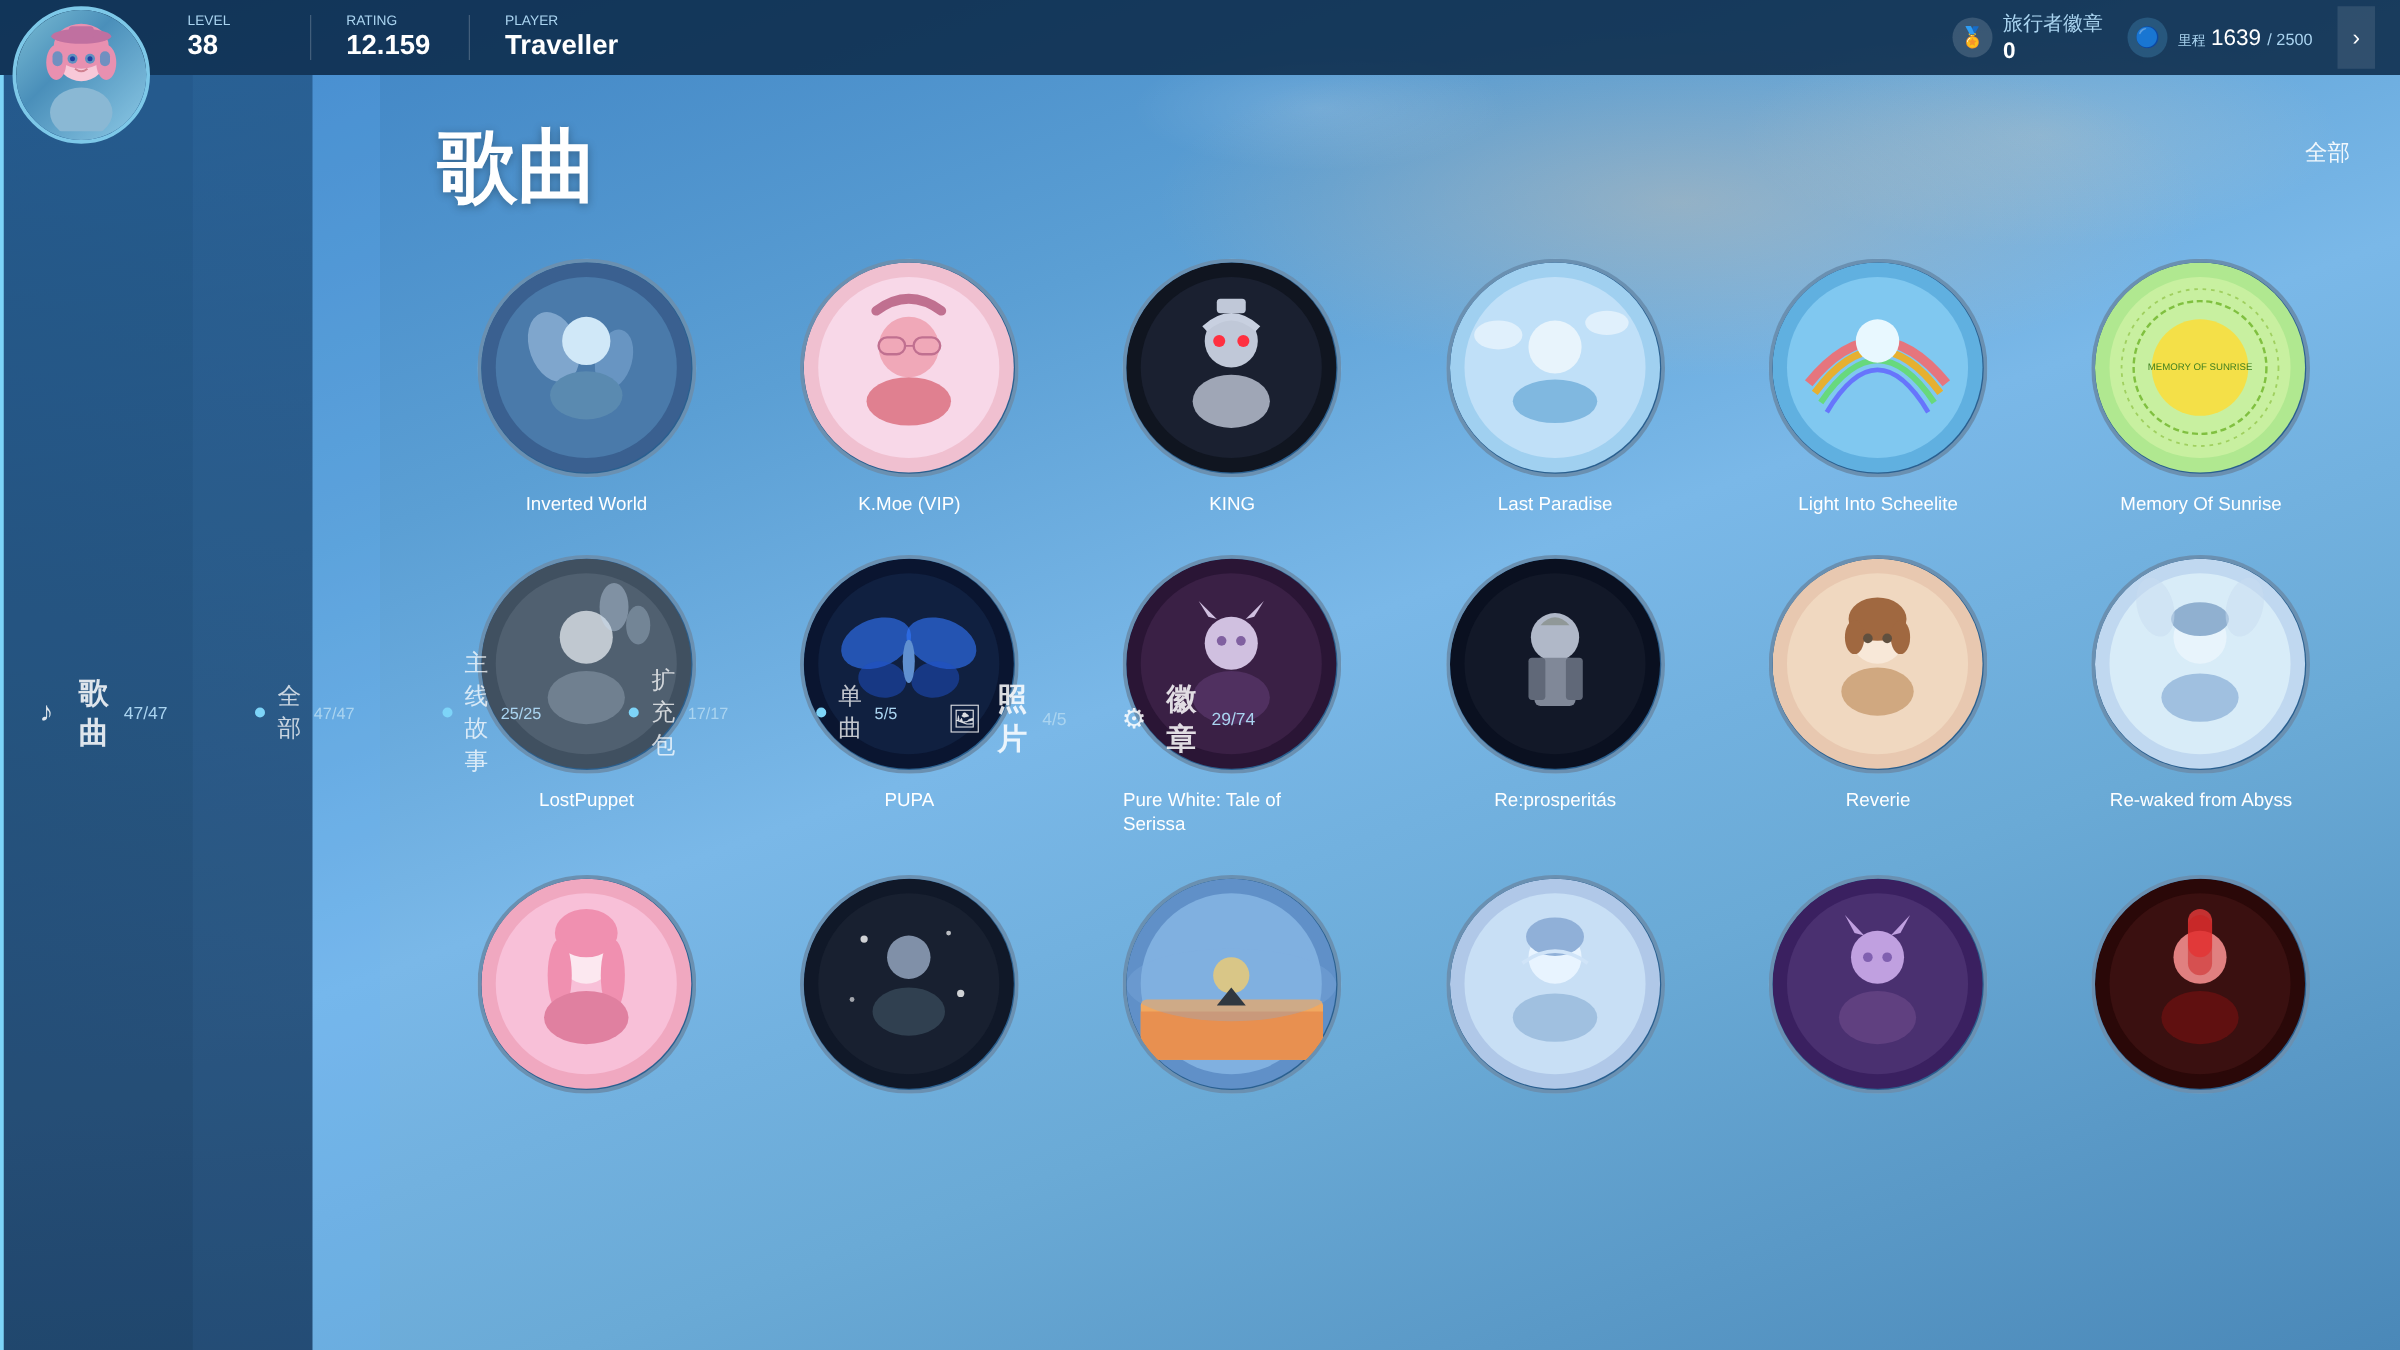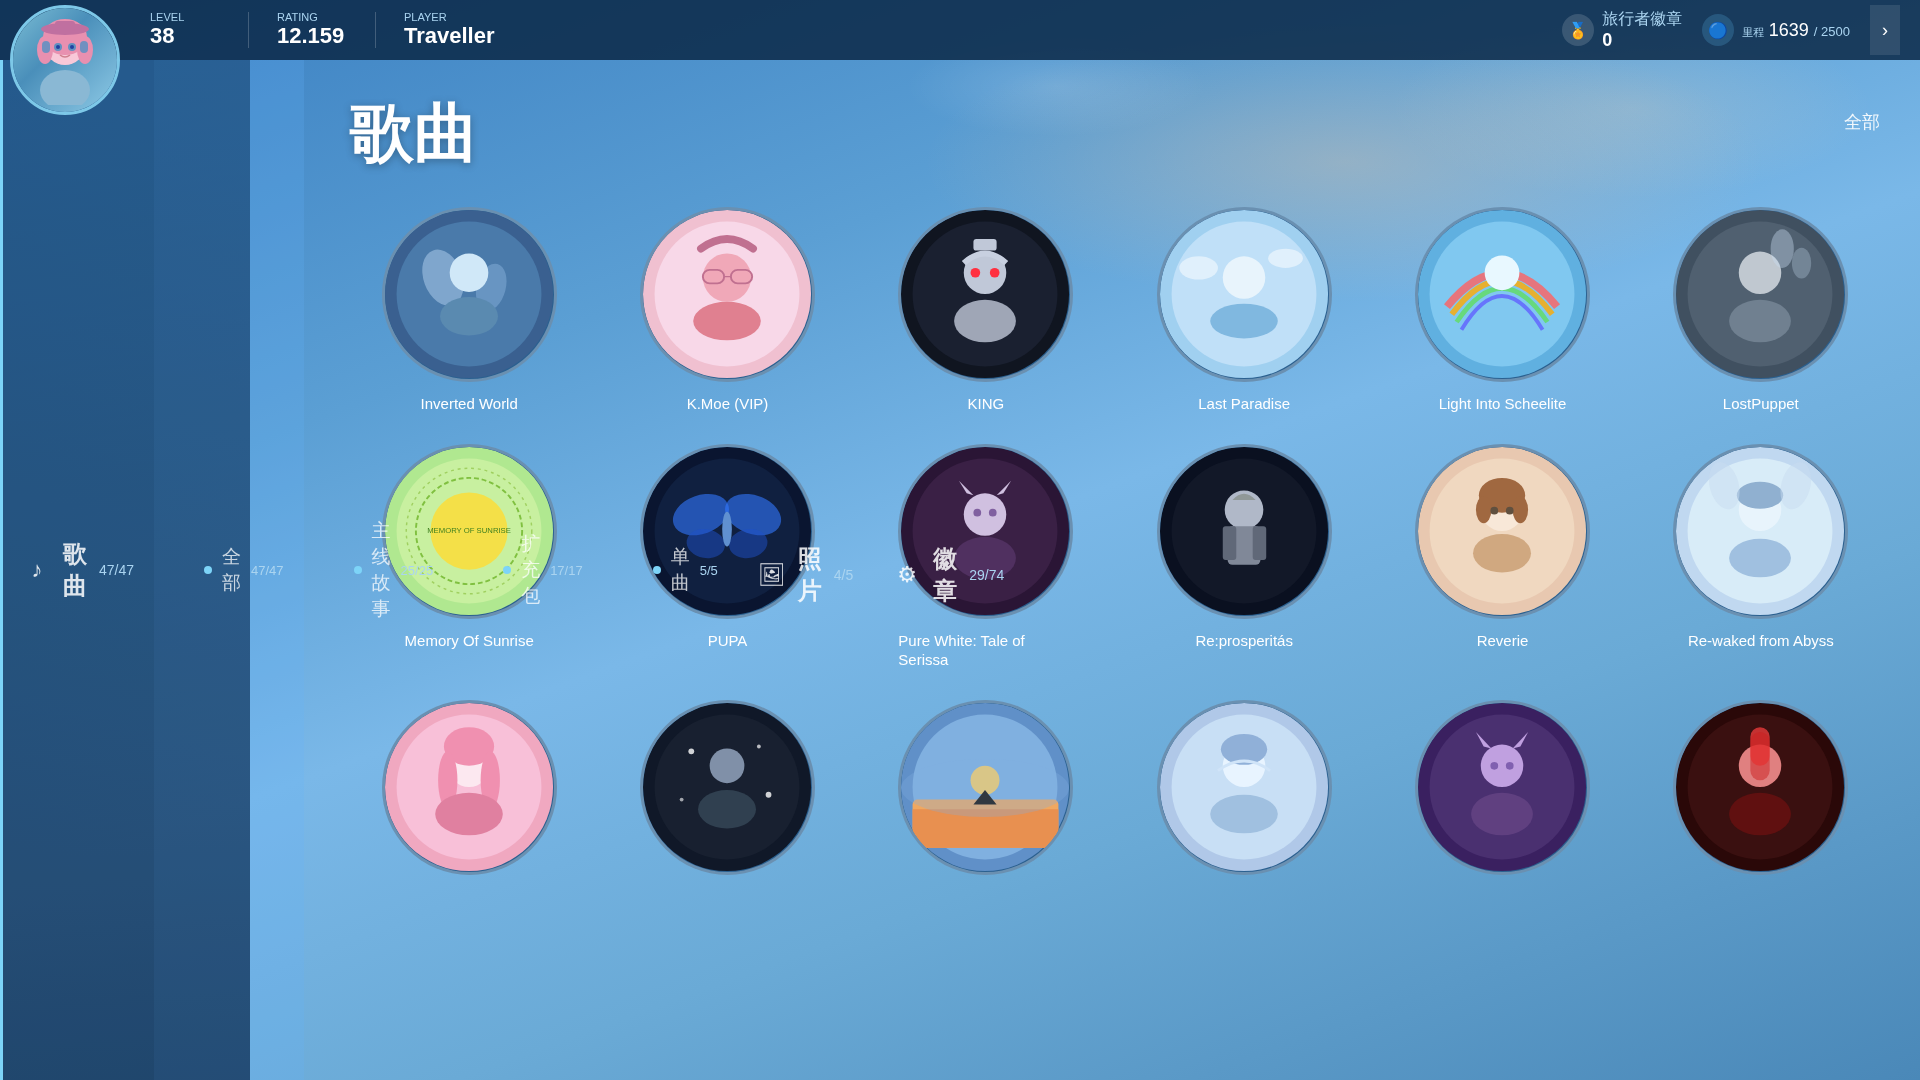--- a/index.html
+++ b/index.html
@@ -491,42 +491,42 @@
             <path d="M40 116 Q87 46 134 116" stroke="#60dd60" stroke-width="5" fill="none" opacity="0.8"></path>
             <path d="M45 124 Q87 54 129 124" stroke="#6060ff" stroke-width="4" fill="none" opacity="0.8"></path>
             <circle cx="87" cy="65" r="18" fill="#e8f8ff"></circle>
           </svg>
         </div>
         <div class="song-name">Light Into Scheelite</div>
       </div>
       <div class="song-item">
         <div class="song-circle">
           <svg width="175" height="175" viewBox="0 0 175 175">
+            <circle cx="87" cy="87" r="87" fill="#b0e890"></circle>
+            <circle cx="87" cy="87" r="75" fill="#c8f0a0"></circle>
+            <circle cx="87" cy="87" r="40" fill="rgba(255,220,50,0.8)"></circle>
+            <text x="87" y="87" text-anchor="middle" dy="0.3em" font-size="8" fill="#408020" transform="rotate(0,87,87)">MEMORY OF SUNRISE</text>
+            <circle cx="87" cy="87" r="55" fill="none" stroke="#80c040" stroke-width="2" stroke-dasharray="5,3"></circle>
+            <circle cx="87" cy="87" r="65" fill="none" stroke="#a0d060" stroke-width="1.5" stroke-dasharray="3,4"></circle>
+          </svg>
+        </div>
+        <div class="song-name">Memory Of Sunrise</div>
+      </div>
+      <div class="song-item">
+        <div class="song-circle">
+          <svg width="175" height="175" viewBox="0 0 175 175">
             <circle cx="87" cy="87" r="87" fill="#405060"></circle>
             <circle cx="87" cy="87" r="75" fill="#506070"></circle>
             <circle cx="87" cy="65" r="22" fill="#c0c8d0"></circle>
             <ellipse cx="87" cy="115" rx="32" ry="22" fill="#708090"></ellipse>
             <ellipse cx="110" cy="40" rx="12" ry="20" fill="rgba(200,220,240,0.4)"></ellipse>
             <ellipse cx="130" cy="55" rx="10" ry="16" fill="rgba(200,220,240,0.3)"></ellipse>
           </svg>
         </div>
         <div class="song-name">LostPuppet</div>
-      </div>
-      <div class="song-item">
-        <div class="song-circle">
-          <svg width="175" height="175" viewBox="0 0 175 175">
-            <circle cx="87" cy="87" r="87" fill="#b0e890"></circle>
-            <circle cx="87" cy="87" r="75" fill="#c8f0a0"></circle>
-            <circle cx="87" cy="87" r="40" fill="rgba(255,220,50,0.8)"></circle>
-            <text x="87" y="87" text-anchor="middle" dy="0.3em" font-size="8" fill="#408020" transform="rotate(0,87,87)">MEMORY OF SUNRISE</text>
-            <circle cx="87" cy="87" r="55" fill="none" stroke="#80c040" stroke-width="2" stroke-dasharray="5,3"></circle>
-            <circle cx="87" cy="87" r="65" fill="none" stroke="#a0d060" stroke-width="1.5" stroke-dasharray="3,4"></circle>
-          </svg>
-        </div>
-        <div class="song-name">Memory Of Sunrise</div>
       </div>
       <div class="song-item">
         <div class="song-circle">
           <svg width="175" height="175" viewBox="0 0 175 175">
             <circle cx="87" cy="87" r="87" fill="#0a1530"></circle>
             <circle cx="87" cy="87" r="75" fill="#102040"></circle>
             <ellipse cx="60" cy="70" rx="30" ry="20" fill="rgba(50,120,255,0.6)" transform="rotate(-20,60,70)"></ellipse>
             <ellipse cx="114" cy="70" rx="30" ry="20" fill="rgba(50,120,255,0.6)" transform="rotate(20,114,70)"></ellipse>
             <ellipse cx="65" cy="100" rx="20" ry="15" fill="rgba(30,80,200,0.5)" transform="rotate(10,65,100)"></ellipse>
             <ellipse cx="109" cy="100" rx="20" ry="15" fill="rgba(30,80,200,0.5)" transform="rotate(-10,109,100)"></ellipse>

